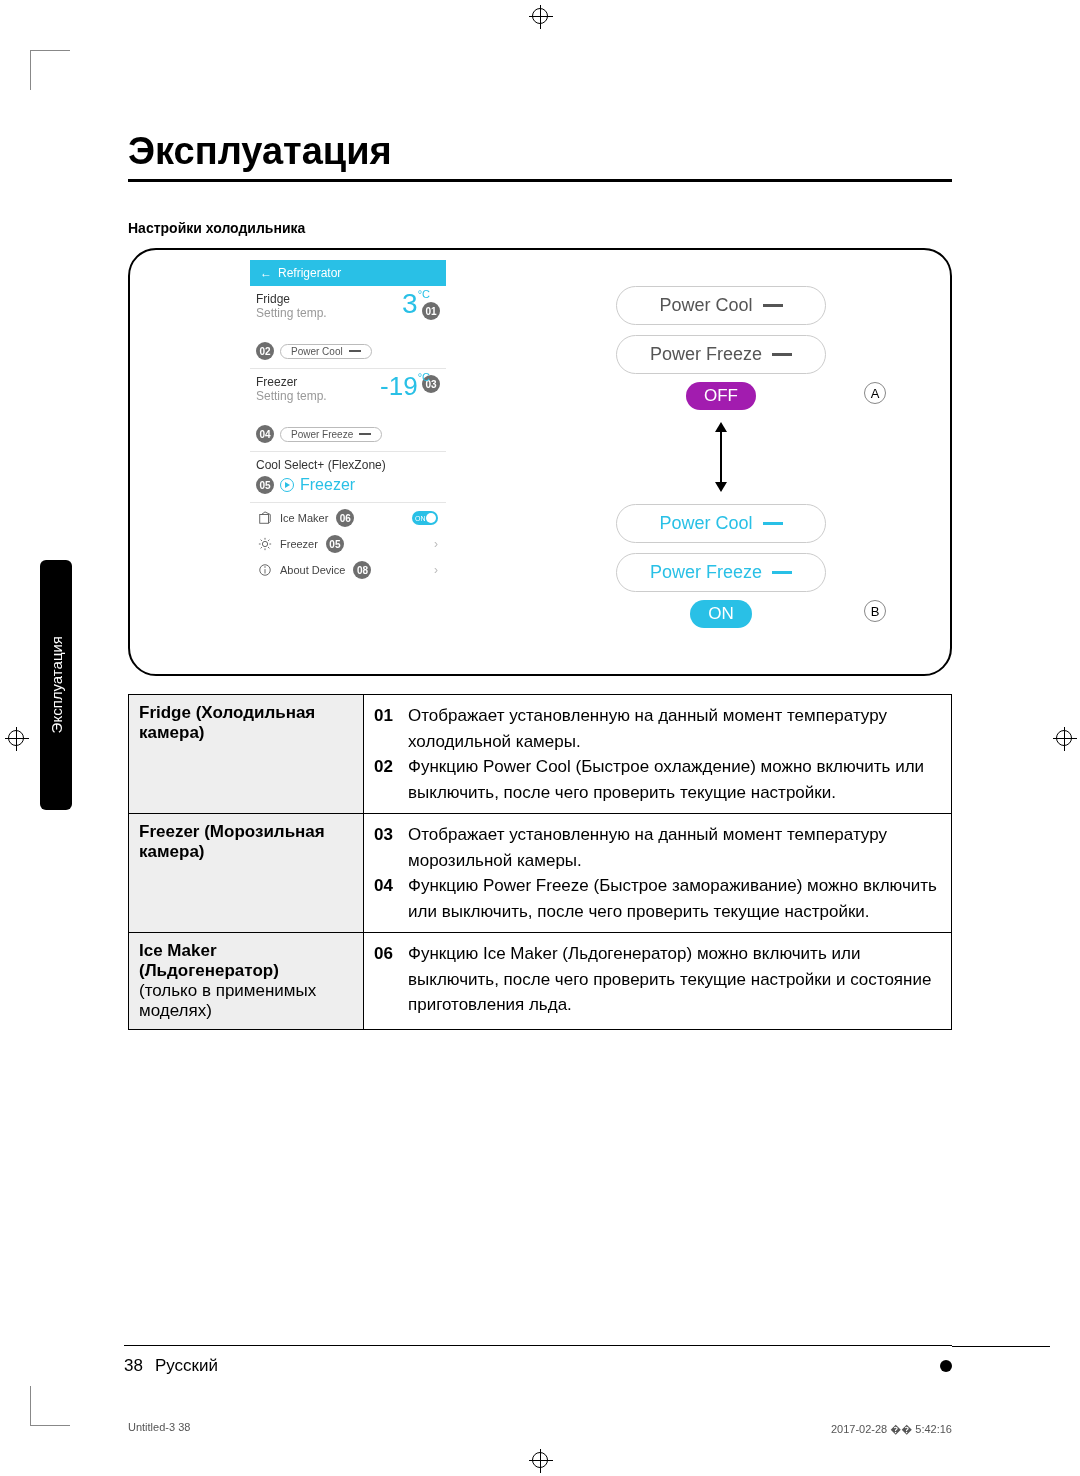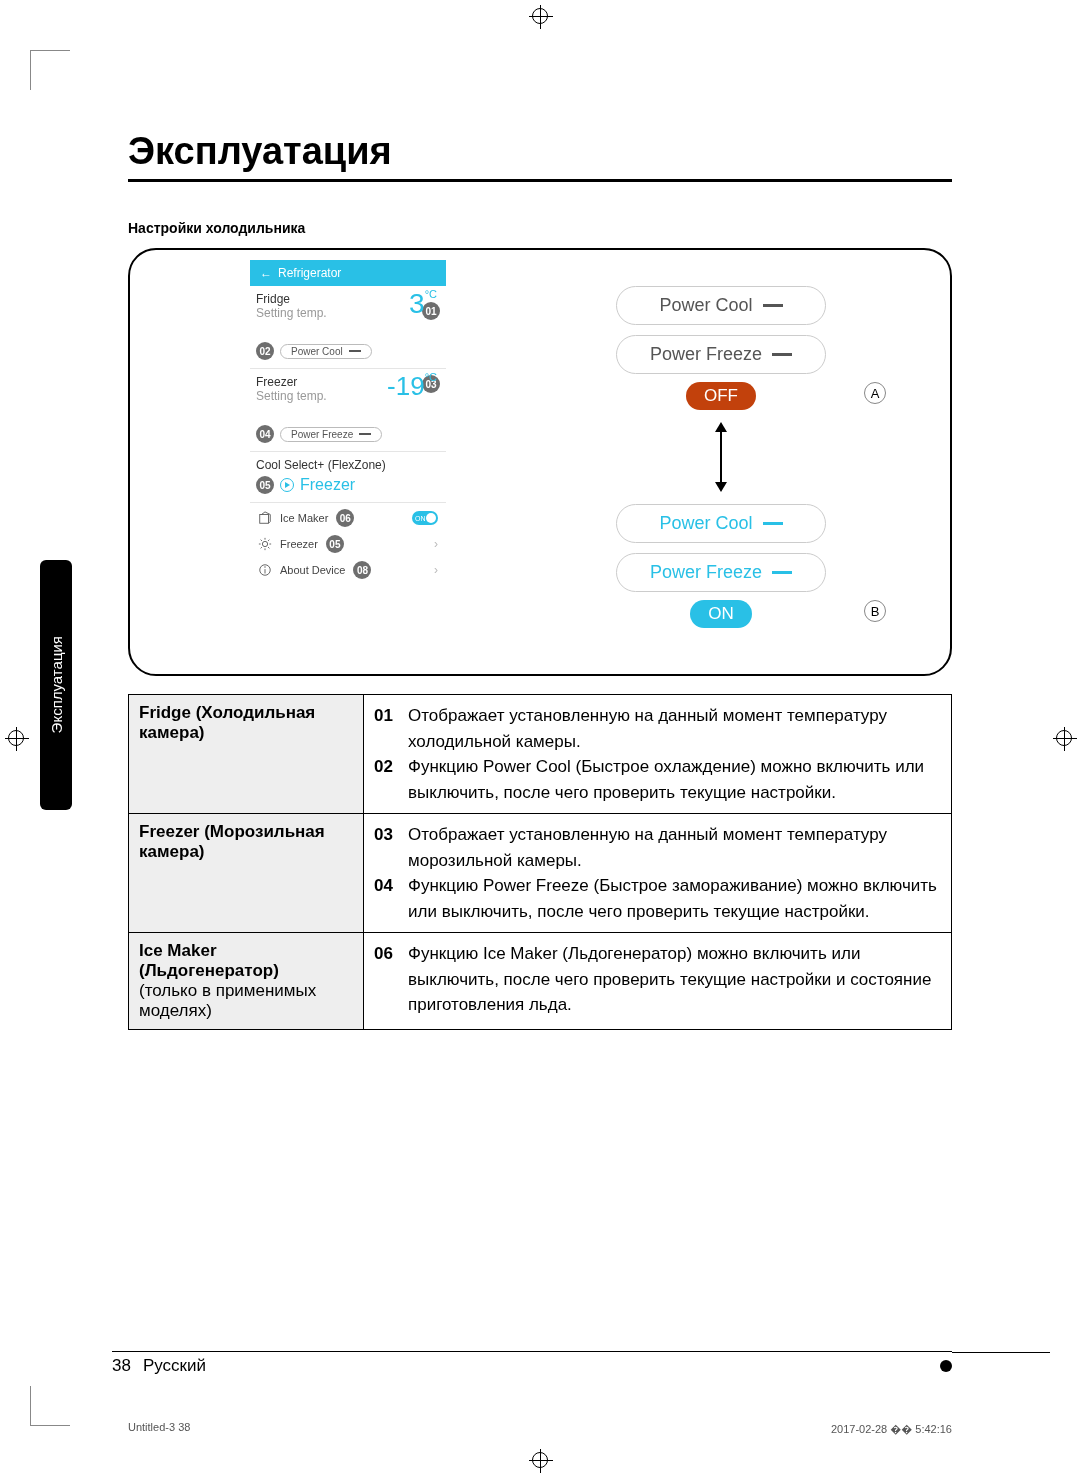--- a/index.html
+++ b/index.html
@@ -80,21 +80,21 @@
   }
   .phone .section {
     border-bottom: 1px solid #e5e5e5;
     padding: 6px 6px 8px 6px;
     position: relative;
   }
   .phone .section.noborder { border-bottom: none; }
   .sec-label { font-size: 12px; color:#333; }
   .sec-sub { font-size: 12px; color:#999; }
   .temp {
-    position: absolute; right: 9px; top: 2px;
+    position: absolute; right: 16px; top: 2px;
     font-size: 28px; font-weight: 300; color:#29c0e6;
   }
   .temp.small { font-size:26px; }
   .temp .unit { font-size: 11px; vertical-align: top; }
   .pill {
     display:inline-flex; align-items:center; gap:6px;
     border:1px solid #bbb; border-radius: 12px;
     padding: 1px 10px; font-size:10px; color:#555;
     background:#fff;
   }
@@ -154,21 +154,21 @@
   .big-pill .bar { width:20px; height:3px; background:#555;}
   .big-pill.blue .bar { background:#29c0e6;}
   .state-pill {
     border-radius: 20px;
     padding: 4px 18px;
     font-size:17px;
     color:#fff;
     display:inline-block;
     margin-top:8px;
   }
-  .state-off { background:#c2410c; }
+  .state-off { background:#a21caf; }
   .state-on  { background:#29c0e6; }
   .letter-badge {
     width:22px; height:22px; border-radius:50%; border:1px solid #888;
     display:inline-flex; align-items:center; justify-content:center;
     font-size:13px;
     position:absolute;
   }
   .arrow-vert {
     width:2px; height:54px; background:#000; position:relative; margin:20px 0;
   }
@@ -203,23 +203,23 @@
     color:#fff;
     display:flex; align-items:center; justify-content:center;
   }
   .side-tab span{
     writing-mode: vertical-rl;
     transform: rotate(180deg);
     font-size:15px;
   }
 
   .footer {
-    position:absolute; left:112px; right:128px; bottom:100px;
+    position:absolute; left:124px; right:128px; bottom:100px;
     border-top:1px solid #000;
-    padding-top:4px;
+    padding-top:10px;
     font-size:17px;
   }
   .footer-top { display:flex; align-items:center; gap:12px;}
   .footer-dot { width:12px; height:12px; background:#000; border-radius:50%;}
   .footer-line-ext { position:absolute; top:0; right:-98px; height:1px; width:98px; background:#000;}
   .imprint {
     position:absolute; left:128px; right:128px; bottom:40px;
     display:flex; justify-content:space-between;
     font-size:11px; color:#555;
   }

